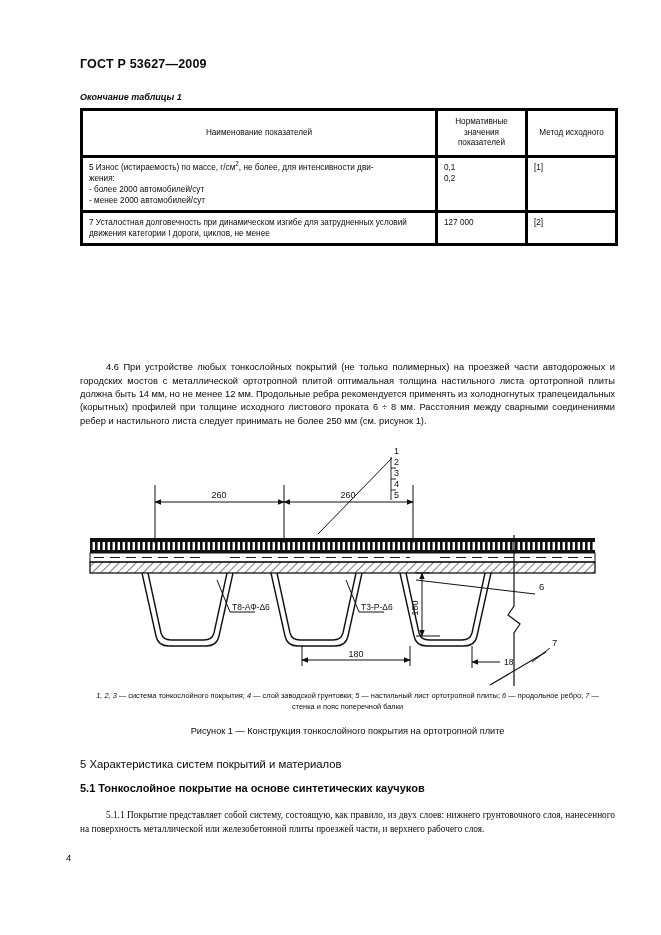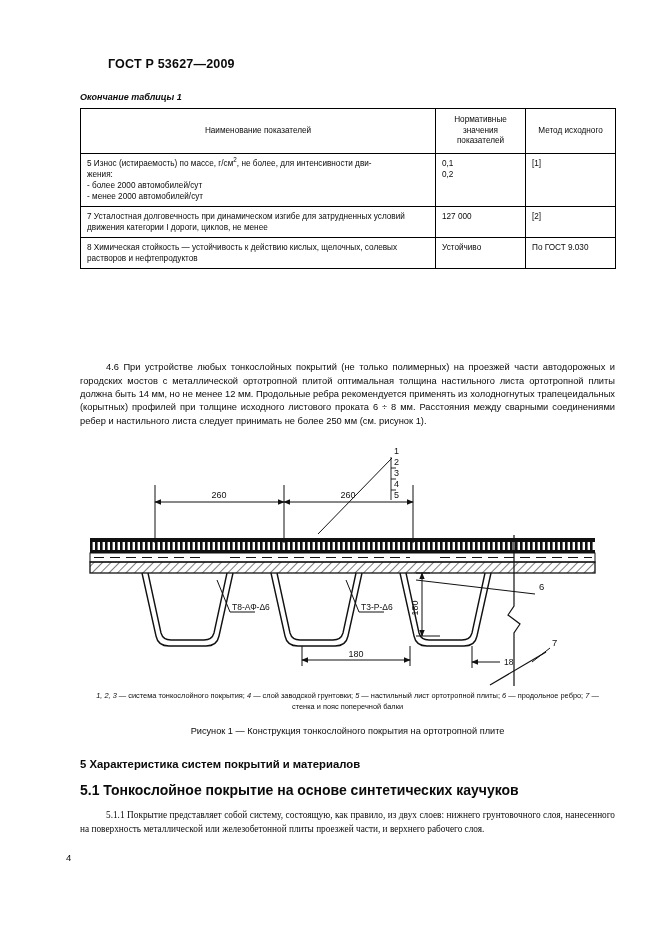--- a/index.html
+++ b/index.html
@@ -9,35 +9,35 @@
     font-family:"Liberation Sans", sans-serif;
     color:#0a0a0a;
     position:relative;
     overflow:hidden;
   }
   .page{position:absolute;inset:0;}
 
   
   .doc-header{
     position:absolute;left:80px;top:57px;
-    font-size:12.5px;font-weight:bold;letter-spacing:.2px;margin-left:28px;
+    font-size:12.5px;font-weight:bold;letter-spacing:.2px;
   }
   .table-cont{
     position:absolute;left:80px;top:92px;
     font-size:9px;font-style:italic;font-weight:bold;
   }
 
   
   table.spec{
     position:absolute;left:80px;top:108px;
     width:535px;border-collapse:collapse;
     table-layout:fixed;
   }
   table.spec td,table.spec th{
-    border:1px solid #000000;
+    border:3px solid #000000;
     font-size:8.2px;font-weight:normal;
     padding:4px 6px;vertical-align:top;line-height:1.35;
   }
   table.spec thead th{
     text-align:center;vertical-align:middle;
     padding:6px 4px;line-height:1.3;
   }
   col.c1{width:355px;} col.c2{width:90px;} col.c3{width:90px;}
   td.num,td.mid{vertical-align:middle;}
   td.name{text-align:left;}
@@ -51,26 +51,26 @@
   .para{
     position:absolute;left:80px;width:535px;
     font-size:9.3px;line-height:1.44;
     text-align:justify;text-justify:inter-word;
   }
   #para46{top:352px;}
   #para511{top:800px;font-family:Liberation Serif, serif;}
 
   h2.sec{
     position:absolute;left:80px;
-    font-size:11.3px;font-weight:bold;margin:0;
+    font-size:11.3px;font-weight:normal;margin:0;
   }
   #sec5{top:758px;}
   h3.sub{
     position:absolute;left:80px;
-    font-size:14px;font-weight:bold;margin:0;
+    font-size:11px;font-weight:bold;margin:0;
   }
   #sec51{top:782px;}
 
   
   .figure{position:absolute;left:80px;top:440px;width:535px;height:250px;}
   .fig-legend{
     position:absolute;left:95px;top:690px;width:505px;
     font-size:7.4px;line-height:1.5;text-align:center;
   }
   .fig-legend i{}
@@ -113,25 +113,20 @@
             <div>0,1</div>
             <div>0,2</div>
           </td>
         <td class="mid pad-top">[1]</td>
       </tr>
       <tr>
         <td class="name jt">7 Усталостная долговечность при динамическом изгибе для затрудненных условий движения категории I дороги, циклов, не менее</td>
         <td class="num">127 000</td>
         <td class="mid">[2]</td>
       </tr>
-      <tr>
-        <td class="name jt">8 Химическая стойкость — устойчивость к действию кислых, щелочных, солевых растворов и нефтепродуктов</td>
-        <td class="num">Устойчиво</td>
-        <td class="mid">По ГОСТ 9.030</td>
-      </tr>
     </tbody>
   </table>
 
   <p class="para" id="para46" style="text-indent: 26px;">4.6 При устройстве любых тонкослойных покрытий (не только полимерных) на проезжей части автодорожных и городских мостов с металлической ортотропной плитой оптимальная толщина настильного листа ортотропной плиты должна быть 14 мм, но не менее 12 мм. Продольные ребра рекомендуется применять из холодногнутых трапецеидальных (корытных) профилей при толщине исходного листового проката 6 ÷ 8 мм. Расстояния между сварными соединениями ребер и настильного листа следует принимать не более 250 мм (см. рисунок 1).</p>
 
   <div class="figure">
     <svg width="535" height="250" viewBox="0 0 535 250">
       <defs>
         <pattern id="hatch" width="6" height="6" patternUnits="userSpaceOnUse" patternTransform="rotate(45)">
           <line x1="0" y1="0" x2="0" y2="6" stroke="#111" stroke-width="1.1"></line>

